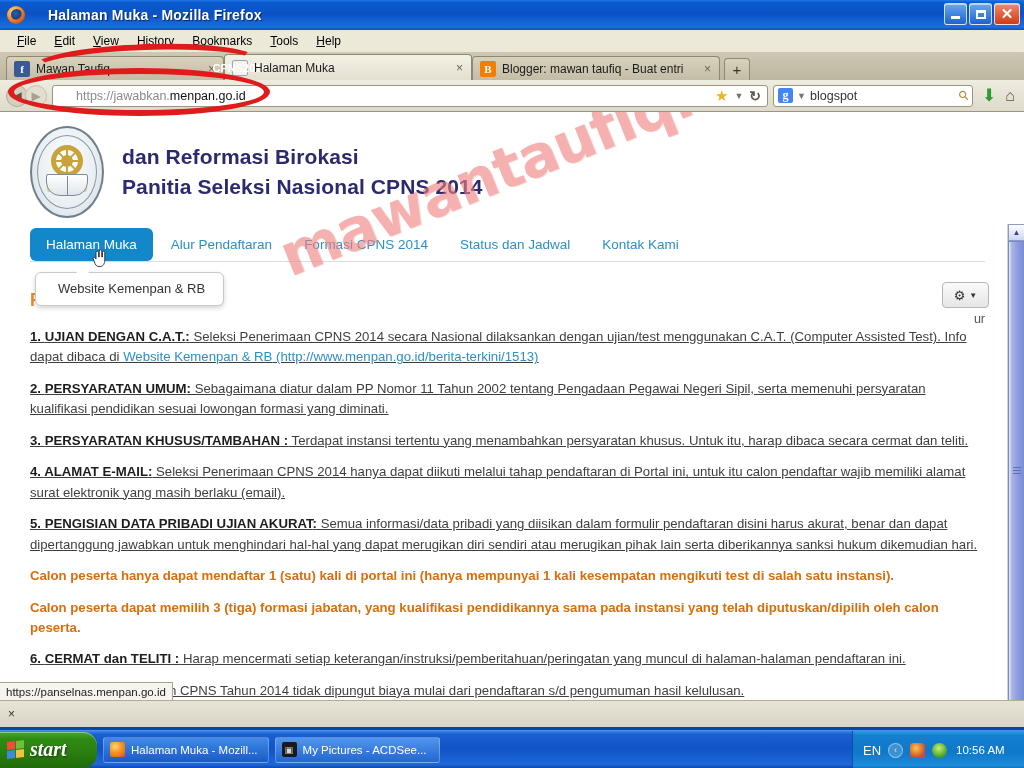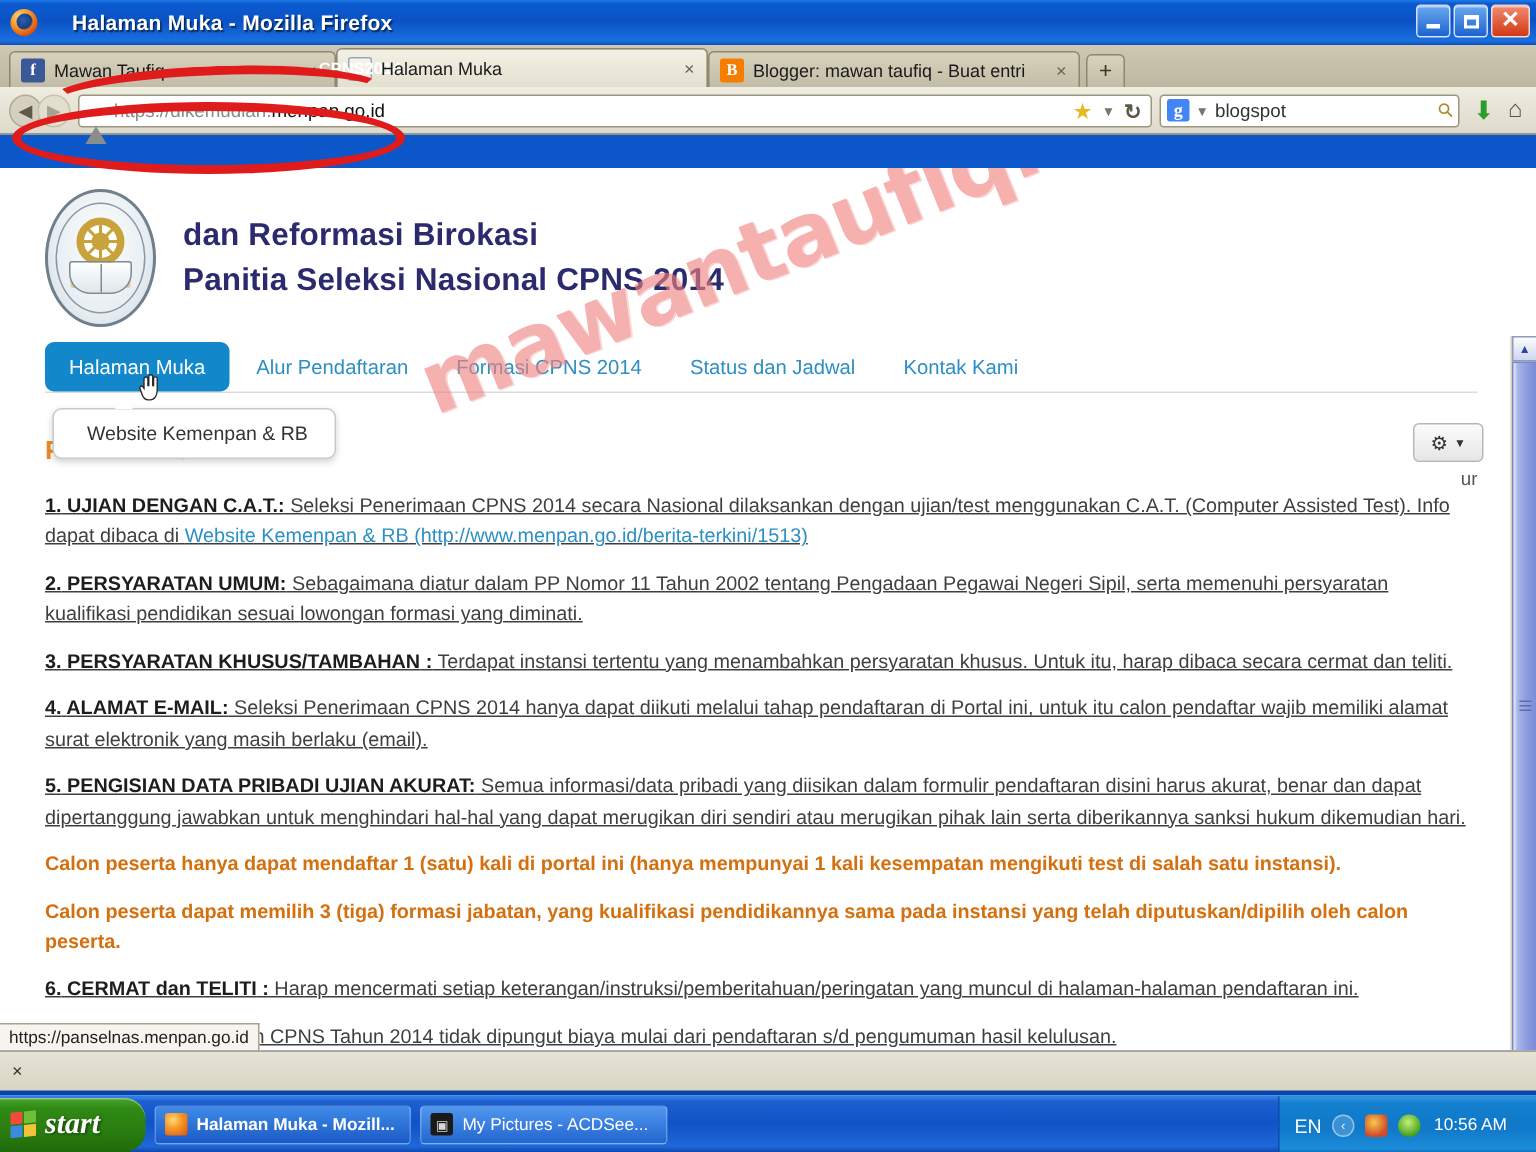--- a/index.html
+++ b/index.html
@@ -308,21 +308,21 @@
     color:#fff; font-size:20px; font-style:italic; font-weight:bold;
     font-family:"Liberation Serif", serif;
     text-shadow: 1px 1px 2px rgba(0,0,0,.5);
   }
   .taskitem {
     height:26px; margin-left:6px; padding:0 10px 0 6px; min-width:165px;
     border-radius:3px; display:flex; align-items:center; gap:6px;
     font-size:11.5px; color:#fff;
     border:1px solid rgba(255,255,255,.25);
   }
-  .taskitem.t1 { background: linear-gradient(to bottom,#3f8ae8,#1b5ac6); font-weight: bold; }
+  .taskitem.t1 { background: linear-gradient(to bottom,#3f8ae8,#1b5ac6); }
   .taskitem.t2 { background: linear-gradient(to bottom,#4f96ee,#2466cf); }
   .taskitem .ti {
     width:15px; height:15px; flex:0 0 15px; border-radius:2px;
     display:flex; align-items:center; justify-content:center; font-size:9px;
   }
   .ti-ff { background: radial-gradient(circle at 35% 30%, #ffd87a 0%, #f89b28 40%, #d8520f 100%); }
   .ti-acd { background:#1a1a1a; color:#d8d8d8; }
   #tray {
     position:absolute; right:0; top:0; height:38px; width:172px;
     background: linear-gradient(to bottom,#2d9ae0 0%, #1480cf 12%, #0f78c8 55%, #1c8ddb 92%, #0b63ad 100%);
@@ -370,20 +370,29 @@
         </div>
       <div class="wbtn max">
           <span class="max-g"></span>
         </div>
       <div class="wbtn close">
           <span class="close-g">✕</span>
         </div>
     </div>
   </div>
 
+  <div id="menubar">
+    <div class="mi"><u>F</u><span>ile</span></div>
+    <div class="mi"><u>E</u>dit</div>
+    <div class="mi"><u>V</u>iew</div>
+    <div class="mi">Hi<u>s</u>tory</div>
+    <div class="mi"><u>B</u>ookmarks</div>
+    <div class="mi"><u>T</u>ools</div>
+    <div class="mi"><u>H</u>elp</div>
+  </div>
 
   <div id="tabstrip">
     <div class="tab inactive" style="width:218px;">
       <span class="favicon fav-fb">f</span>
       <span class="tlabel">Mawan Taufiq</span>
       <span class="tclose">×</span>
     </div>
     <div class="tab active" style="width:248px;">
       <span class="favicon fav-cpns">
         <span>CPNS</span>
@@ -403,21 +412,21 @@
   <div id="navbar">
     <div id="backfwd">
       <div class="navarrow back">◀</div>
       <div class="navarrow fwd">▶</div>
     </div>
     <div id="urlbox">
       <span id="warn-icon">
         <span class="tri"></span><span class="bang">!</span>
       </span>
       <span id="url-text">
-        <span class="dim">https://</span><span class="dim">dikemudian.</span><span class="strong">menpan.go.id</span>
+        <span class="dim">https://</span><span class="dim">jawabkan.</span><span class="strong">menpan.go.id</span>
       </span>
       <span id="url-right">
         <span class="star">★</span>
         <span class="caret-sm">▼</span>
         <span class="reload">↻</span>
       </span>
     </div>
     <div id="searchbox">
       <span id="g-icon">g</span>
       <span class="caret-sm">▼</span>

